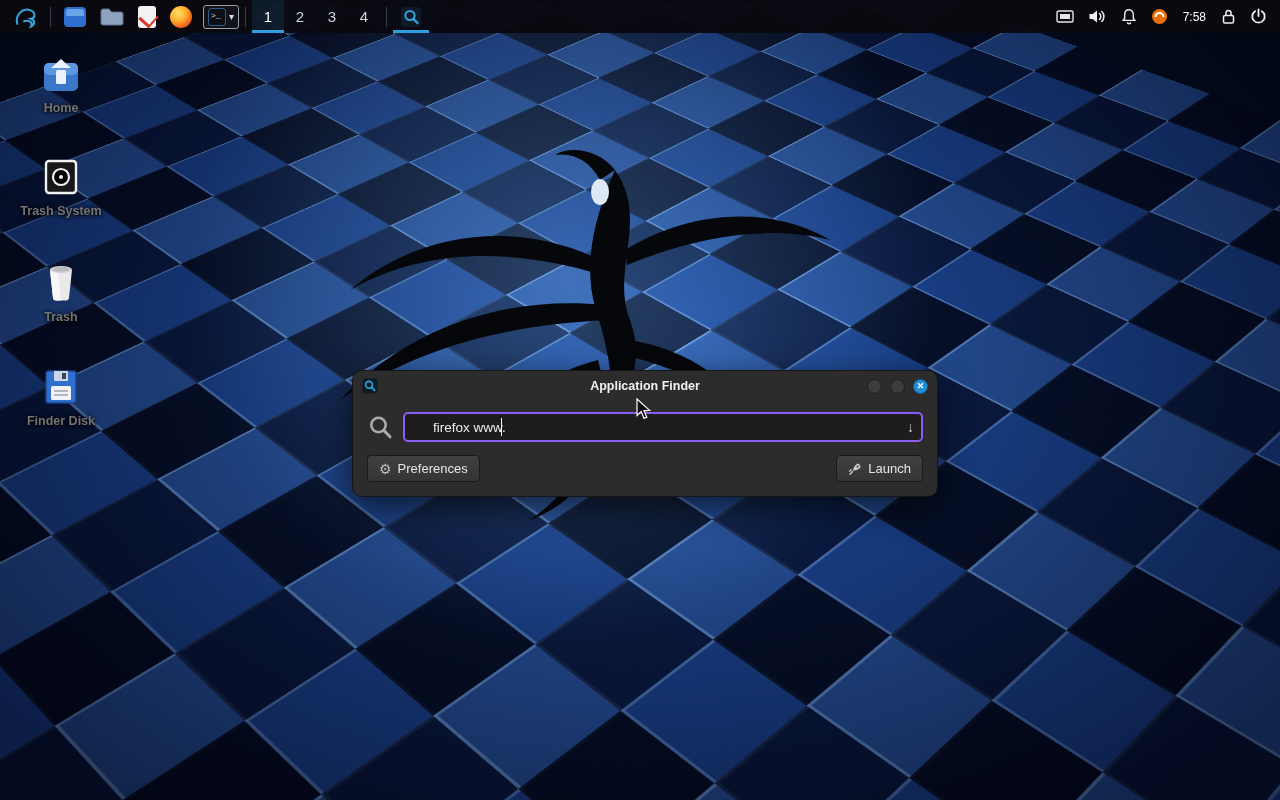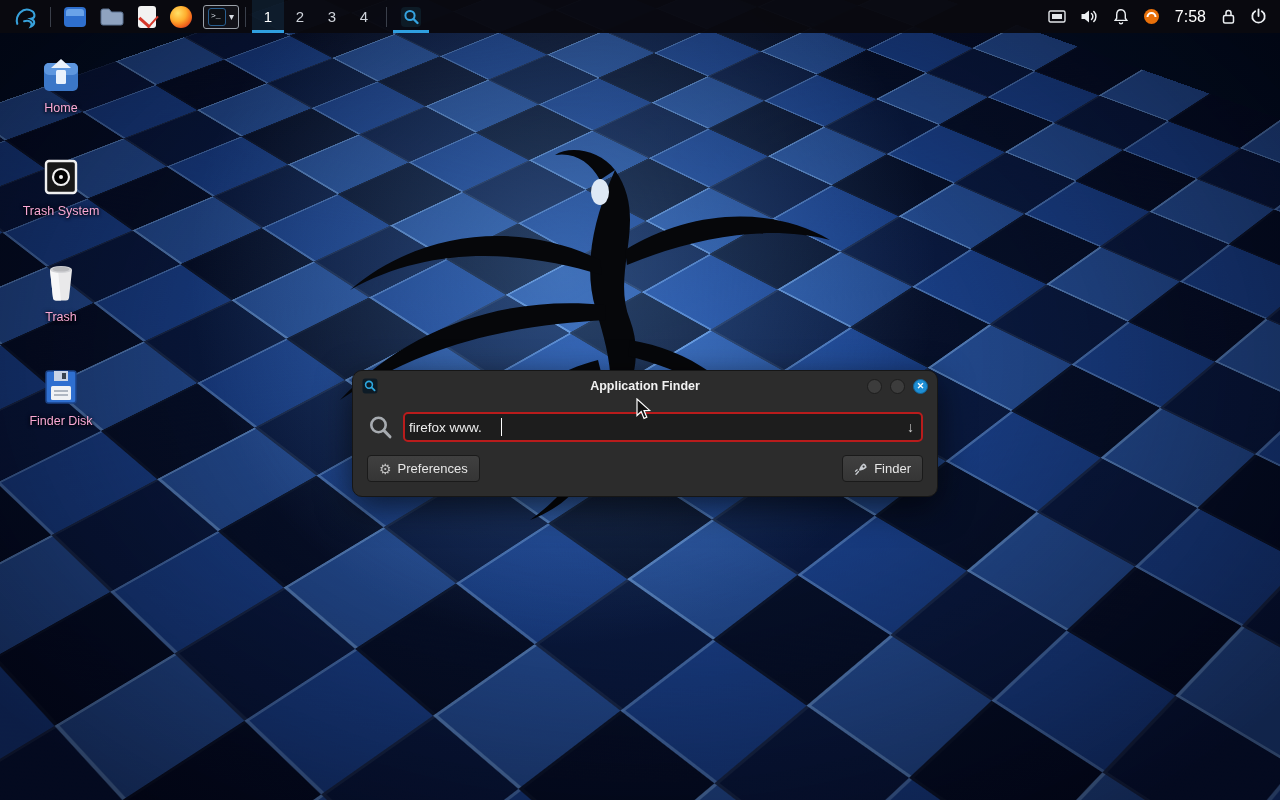--- a/index.html
+++ b/index.html
@@ -45,49 +45,49 @@
     color:#dfe6ee; font-size:8px; display:flex; align-items:flex-start; justify-content:flex-start;
     padding:2px; font-family:"Liberation Mono", monospace; }
   .ff-ico { width:22px; height:22px; border-radius:50%;
     background:radial-gradient(circle at 36% 32%, #ffe066, #ffae2e 40%, #f2671b 68%, #b41d3c 95%); }
   .edit-ico { width:18px; height:22px; background:#f2f2f2; border-radius:3px; position:relative; }
   .edit-ico::after { content:""; position:absolute; left:3px; top:5px; width:12px; height:12px;
     border-left:3px solid #d4372a; transform:rotate(-48deg); border-bottom:2px solid #d4372a; }
   .fm-ico { width:22px; height:20px; background:#2e6fce; border-radius:4px; position:relative; }
   .fm-ico::after { content:""; position:absolute; left:2px; top:2px; right:2px; height:7px;
     background:#6aa3e8; border-radius:3px 3px 0 0; }
-  .clock { color:#fff; font-size:16px; padding:0 8px; cursor:pointer; }
+  .clock { color:#fff; font-size:12px; padding:0 8px; cursor:pointer; }
   .tray { padding:0 7px; display:flex; align-items:center; cursor:pointer; background:none; border:none; }
 
   
   .desk-icon { position:absolute; left:15px; width:92px; display:flex; flex-direction:column;
     align-items:center; z-index:2; cursor:pointer; }
-  .desk-icon .lbl { margin-top:8px; color:#f9a8d4; font-size:12.5px;
-    text-shadow:0 1px 3px #000, 0 0 4px rgba(0,0,0,.8); }
+  .desk-icon .lbl { margin-top:8px; color:#737373; font-size:12.5px;
+    text-shadow:0 1px 3px #000, 0 0 4px rgba(0,0,0,.8);font-weight:bold; }
   .di-home { top:55px; } .di-fs { top:158px; } .di-trash { top:262px; } .di-floppy { top:368px; }
 
   
   .dialog { position:absolute; left:352px; top:370px; width:586px; z-index:5;
     background:#2c2c2c; border:1px solid #161616; border-radius:10px;
     box-shadow:0 10px 34px rgba(0,0,0,.65); }
   .titlebar { height:30px; display:flex; align-items:center; padding:12px 9px; position:relative;
     border-radius:10px 10px 0 0; background:#2c2c2c;gap:36px; }
   .title { position:absolute; left:0; right:0; text-align:center; color:#f2f2f2;
     font-size:12.5px; font-weight:bold; pointer-events:none; }
   .t-icon { width:16px; height:16px; z-index:1; }
   .win-btns { margin-left:auto; display:flex; align-items:center; gap:8px; z-index:1; }
   .wbtn { width:15px; height:15px; border-radius:50%; border:1px solid #1d1d1d;
     background:#3c3c3c; cursor:pointer; padding:0; }
   .wbtn.close { background:#1e8fd5; border-color:#126399; display:flex; align-items:center;
     justify-content:center; color:#fff; font-size:9px; line-height:1; font-weight:bold; }
   .dialog-body { padding:11px 14px 14px; }
   .search-row { display:flex; align-items:center; gap:9px; margin-bottom:13px; }
   .search-field { flex:1; position:relative; }
   .search-field input { width:100%; height:30px; background:#1d1d1d; color:#ececec;
-    border:2px solid #b91c1c; border-radius:5px; padding:0 28px 0 4px; font-size:13.5px;
+    border:2px solid #8b5cf6; border-radius:5px; padding:0 28px 0 28px; font-size:13.5px;
     font-family:"Liberation Sans",sans-serif; outline:none; }
   .drop-arrow { position:absolute; right:9px; top:50%; transform:translateY(-50%);
     color:#cfcfcf; font-size:14px; cursor:pointer; }
   .caret { position:absolute; left:98px; top:6px; width:1px; height:18px; background:#fff; }
   .btn-row { display:flex; justify-content:space-between; }
   .dbtn { display:inline-flex; align-items:center; gap:6px; height:27px; padding:0 11px;
     background:linear-gradient(#404040,#353535); border:1px solid #1a1a1a; border-radius:4px;
     color:#e6e6e6; font-size:13px; font-family:"Liberation Sans",sans-serif; cursor:pointer; }
   .gear { color:#bfbfbf; font-size:14px; line-height:1; }
 
@@ -281,21 +281,21 @@
         <button class="dbtn">
           <span class="gear">⚙</span>
           <span>Preferences</span>
         </button>
         <button class="dbtn">
           <svg width="14" height="14" viewBox="0 0 14 14">
             <path d="M9.5 1.5 C11.5 2 12.5 3.5 12.6 5.6 C10.5 7.5 8 8.5 5.5 8.8 L5 8 C5.8 5.2 7.3 3 9.5 1.5 Z" fill="#c9cdd2"></path>
             <circle cx="9.6" cy="4.6" r="1.1" fill="#3a3a3a"></circle>
             <path d="M4.5 9.5 L2 12.2 M3.2 7.8 L1.5 9.2" stroke="#c9cdd2" stroke-width="1.3" stroke-linecap="round"></path>
           </svg>
-          <span>Finder</span>
+          <span>Launch</span>
         </button>
       </div>
     </div>
   </div>
 
   <svg class="cursor" width="16" height="22" viewBox="0 0 16 22">
     <path d="M1 1 L1 17.5 L5.2 13.6 L8 20.4 L10.8 19.2 L8 12.6 L13.6 12.4 Z" fill="#111" stroke="#fff" stroke-width="1.2"></path>
   </svg>
 
 </div>

